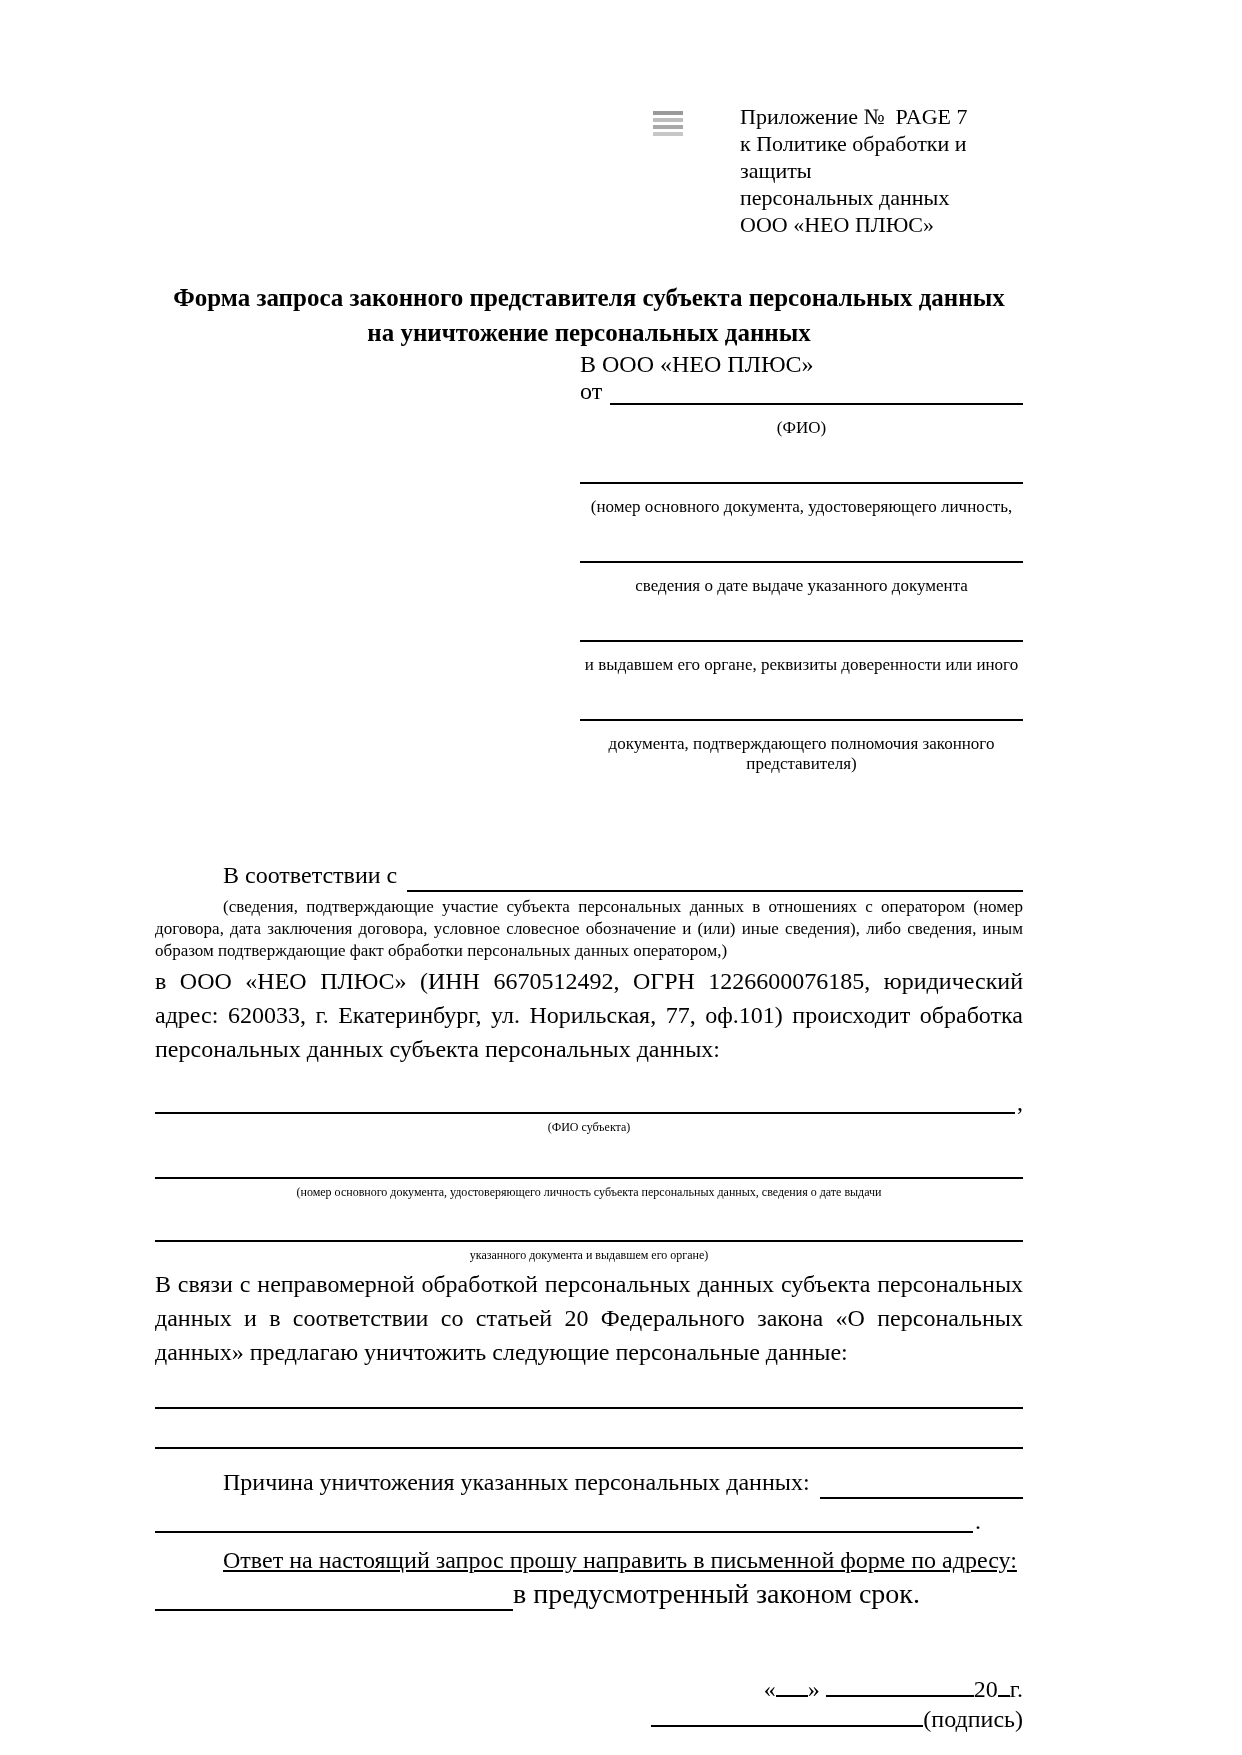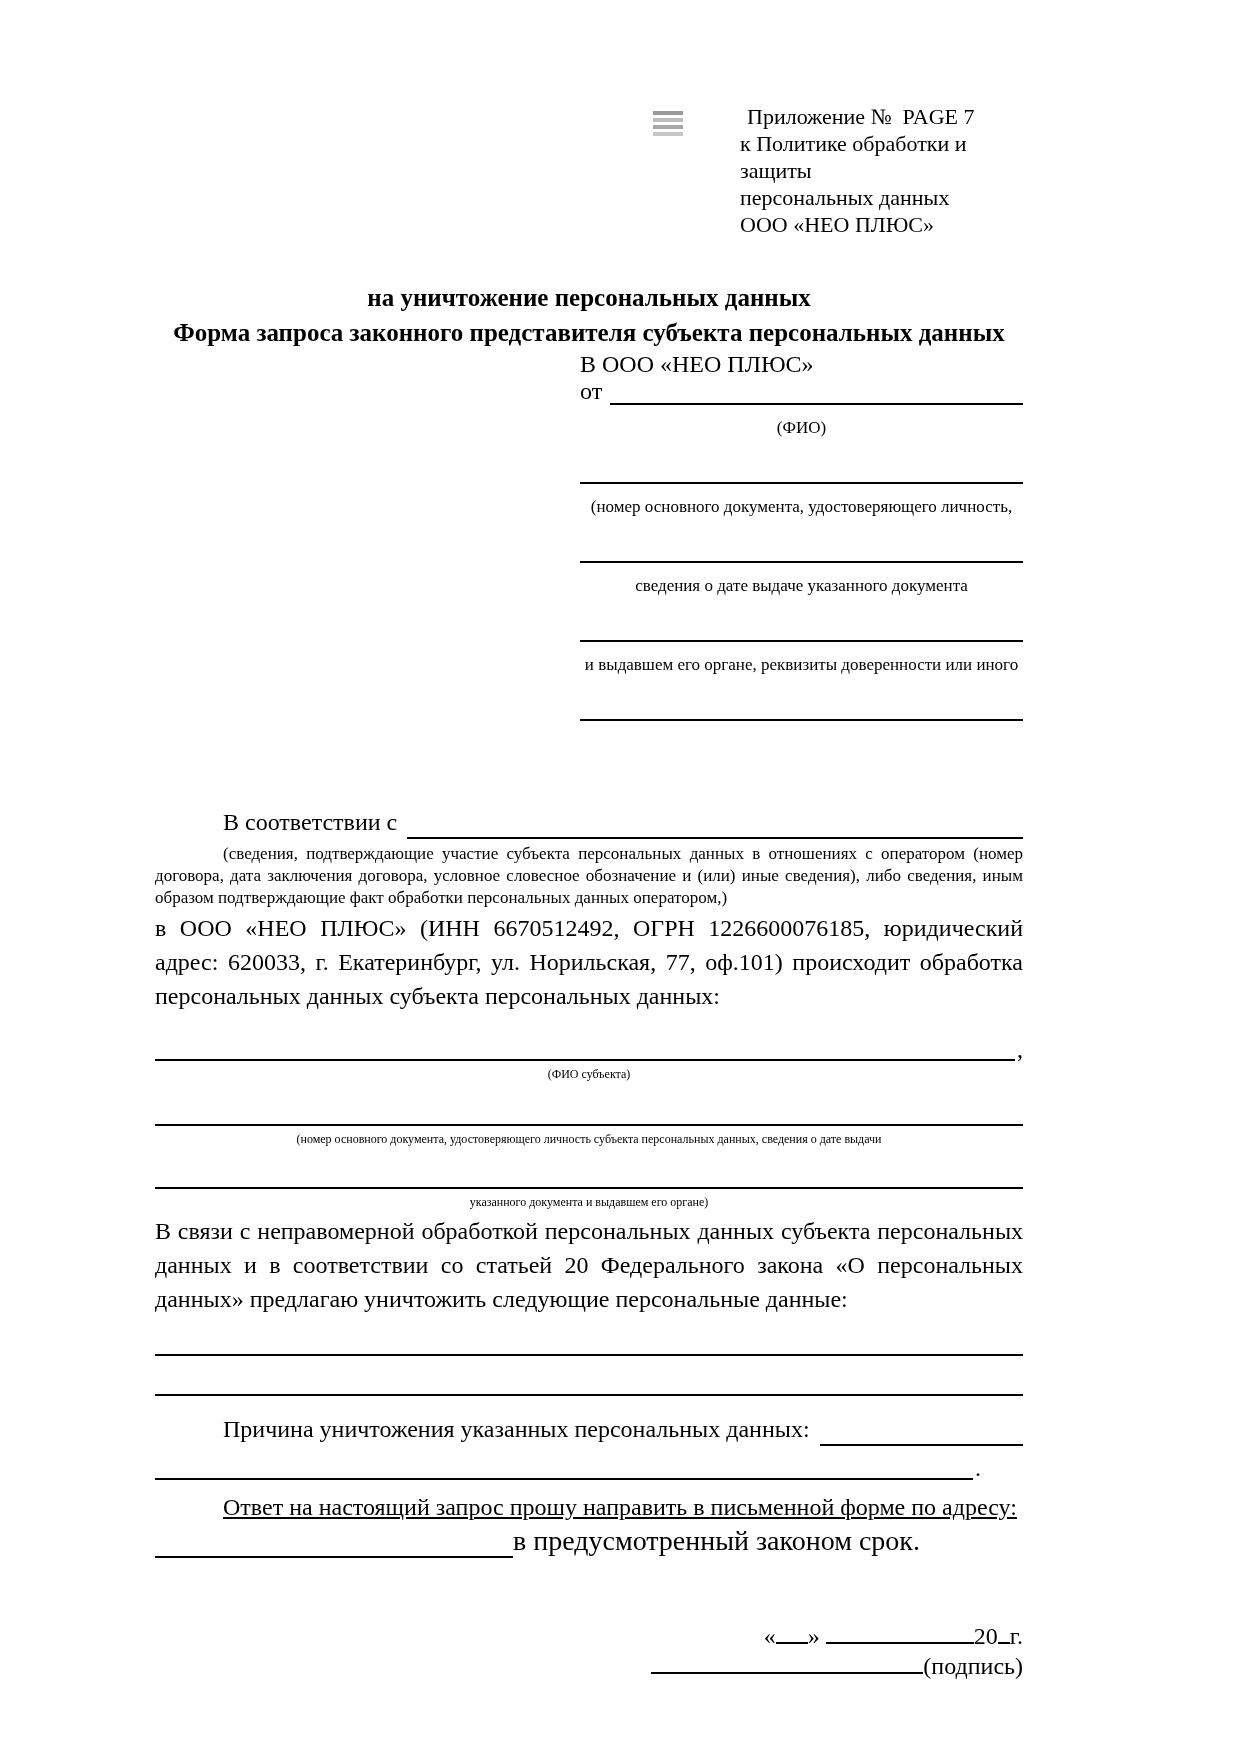--- a/index.html
+++ b/index.html
@@ -13,21 +13,21 @@
 
   
   .header { position:relative; margin-top:103px; height:115px; font-size:22px; line-height:27px; }
   .hdr-icon { position:absolute; left:498px; top:8px; width:30px; }
   .hdr-icon .bar { height:4px; margin-bottom:3px; }
   .hdr-icon .b1 { background:#9a9a9a; }
   .hdr-icon .b2 { background:#bdbdbd; }
   .hdr-icon .b3 { background:#a8a8a8; }
   .hdr-icon .b4 { background:#c6c6c6; }
   .hdr-text { margin-left:585px; }
-  .pre { white-space:pre-wrap;margin-left:7px; }
+  .pre { white-space:pre-wrap; }
 
   
   .title { margin-top:62px; text-align:center; font-weight:bold; font-size:25px; line-height:35px; }
 
   
   .addr { margin-left:425px; width:443px; margin-top:1px; font-size:24px; }
   .addr-row { display:flex; align-items:flex-end; }
   .fline { flex:1; border-bottom:2px solid #000; }
   .from-row .fline { height:26px; margin-left:8px; }
   .cap { font-size:17px; line-height:20px; text-align:center; padding-top:13px; }
@@ -76,42 +76,43 @@
       </div>
       <div class="hdr-text">
         <div class="pre">Приложение №  PAGE 7</div>
         <div>к Политике обработки и защиты</div>
         <div>персональных данных</div>
         <div>ООО «НЕО ПЛЮС»</div>
       </div>
     </div>
 
     <div class="title">
+      <div>Форма запроса законного представителя субъекта персональных данных</div>
       <div>на уничтожение персональных данных</div>
-      <div>Форма запроса законного представителя субъекта персональных данных</div>
     </div>
 
     <div class="addr">
       <div>В ООО «НЕО ПЛЮС»</div>
       <div class="addr-row from-row">
         <span>от</span>
         <span class="fline"></span>
       </div>
       <div class="cap">(ФИО)</div>
 
       <div class="field"></div>
       <div class="cap">(номер основного документа, удостоверяющего личность,</div>
 
       <div class="field"></div>
       <div class="cap">сведения о дате выдаче указанного документа</div>
 
       <div class="field"></div>
       <div class="cap">и выдавшем его органе, реквизиты доверенности или иного</div>
 
       <div class="field"></div>
+      <div class="cap">документа, подтверждающего полномочия законного представителя)</div>
     </div>
 
     <div class="body-block">
       <div class="accordance">
         <span class="lbl">В соответствии с</span>
         <span class="fline"></span>
       </div>
       <div class="smallprint">(сведения, подтверждающие участие субъекта персональных данных в отношениях с оператором (номер договора, дата заключения договора, условное словесное обозначение и (или) иные сведения), либо сведения, иным образом подтверждающие факт обработки персональных данных оператором,)</div>
 
       <div class="para">в ООО «НЕО ПЛЮС» (ИНН 6670512492, ОГРН 1226600076185, юридический адрес: 620033, г. Екатеринбург, ул. Норильская, 77, оф.101) происходит обработка персональных данных субъекта персональных данных:</div>

